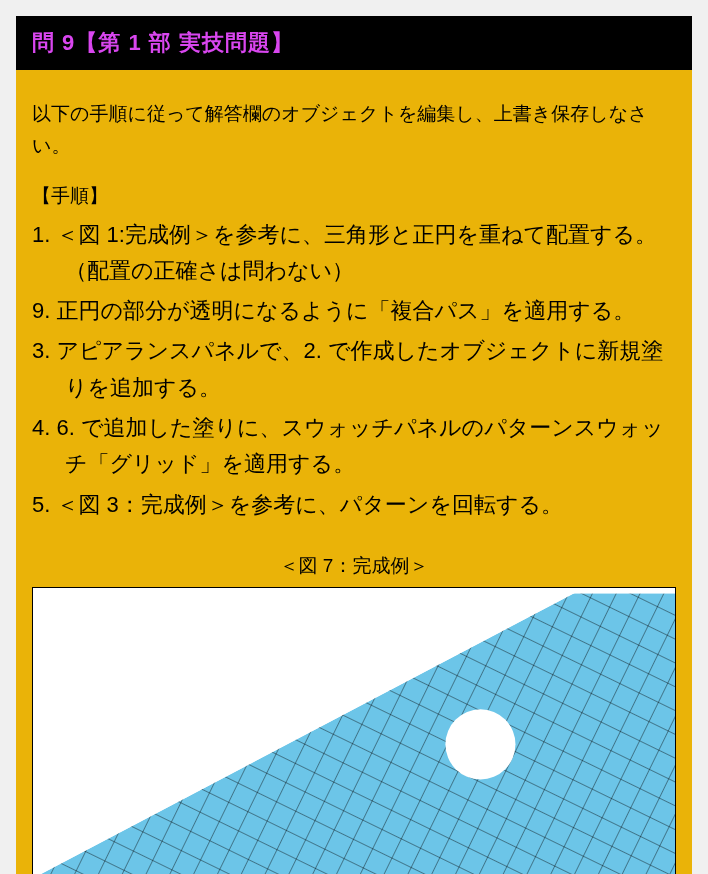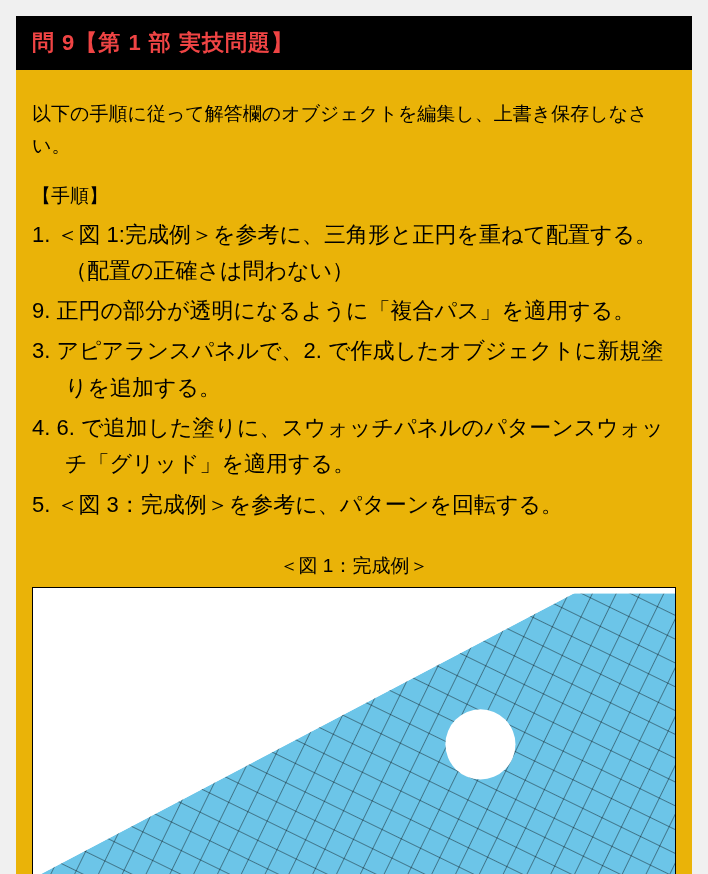--- a/index.html
+++ b/index.html
@@ -12,21 +12,21 @@
       background: #fff;
       width: 708px;
     }
     .container {
       width: 708px;
       padding: 16px;
       background: #f0f0f0;
     }
     .header {
       background: #000;
-      color: #ef4444;
+      color: #d946ef;
       padding: 12px 16px;
       font-size: 22px;
       font-weight: bold;
       letter-spacing: 1px;
     }
     .content {
       background: #eab308;
       padding: 28px 16px 20px 16px;
     }
     .intro {
@@ -80,21 +80,21 @@
   <div class="content">
     <p class="intro">以下の手順に従って解答欄のオブジェクトを編集し、上書き保存しなさい。</p>
     <p class="section-label">【手順】</p>
     <ol class="steps">
       <li>1. ＜図 1:完成例＞を参考に、三角形と正円を重ねて配置する。（配置の正確さは問わない）</li>
       <li>9. 正円の部分が透明になるように「複合パス」を適用する。</li>
       <li>3. アピアランスパネルで、2. で作成したオブジェクトに新規塗りを追加する。</li>
       <li>4. 6. で追加した塗りに、スウォッチパネルのパターンスウォッチ「グリッド」を適用する。</li>
       <li>5. ＜図 3：完成例＞を参考に、パターンを回転する。</li>
     </ol>
-    <p class="figure-label">＜図 1：完成例＞</p>
+    <p class="figure-label">＜図 7：完成例＞</p>
     <div class="figure-box">
       <svg class="figure-svg" viewBox="0 0 660 300">
         <defs>
           <pattern id="gridPattern" patternUnits="userSpaceOnUse" width="22" height="22" patternTransform="rotate(26 330 150)">
             <rect width="22" height="22" fill="none"></rect>
             <path d="M 0 0 L 22 0 M 0 0 L 0 22" stroke="#000" stroke-width="0.8" fill="none"></path>
           </pattern>
           <mask id="circleMask">
             <rect x="0" y="0" width="660" height="300" fill="white"></rect>
             <circle cx="460" cy="155" r="36" fill="black"></circle>

